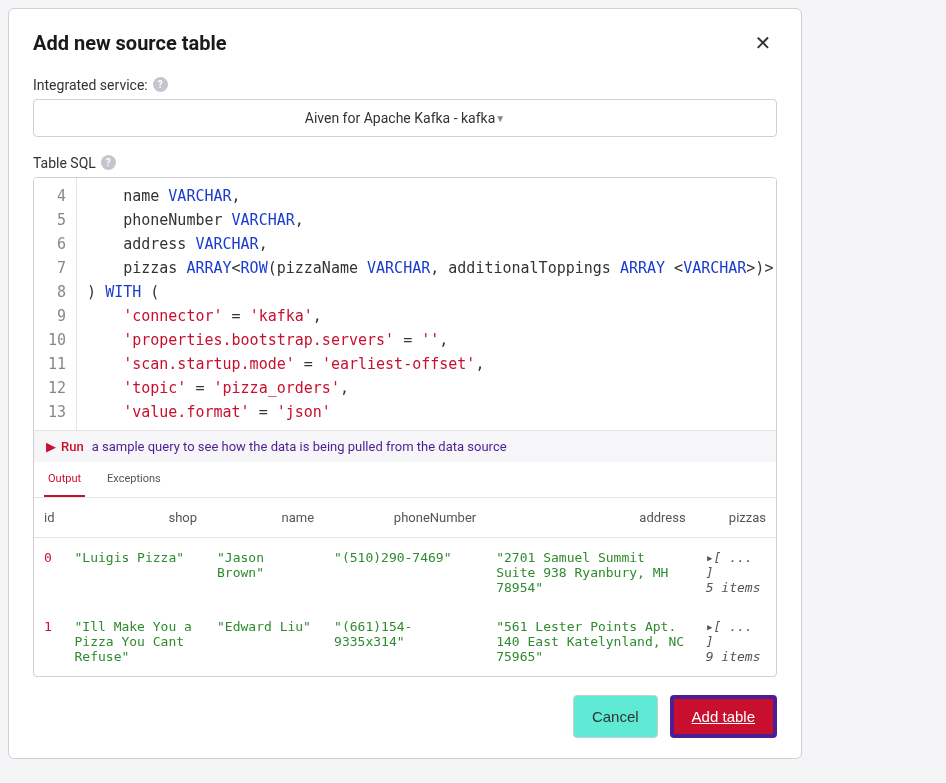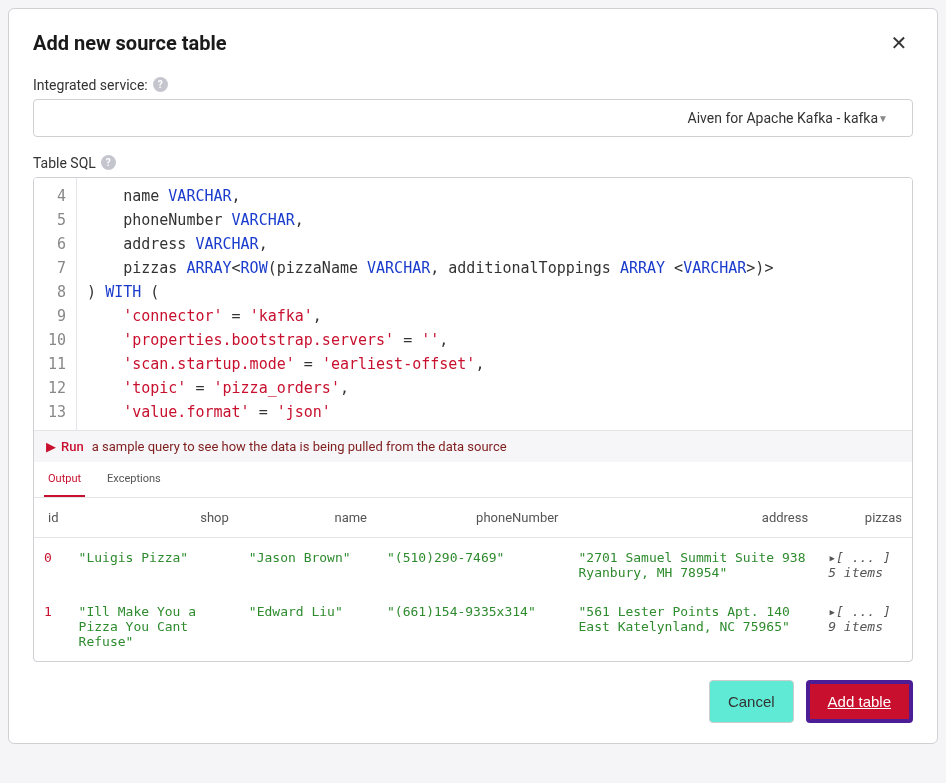--- a/index.html
+++ b/index.html
@@ -5,21 +5,21 @@
 * { box-sizing: border-box; margin: 0; padding: 0; }
 body {
   font-family: -apple-system, BlinkMacSystemFont, "Segoe UI", Roboto, sans-serif;
   background: #f5f5f7;
   padding: 8px;
 }
 .dialog {
   background: #fff;
   border: 1px solid #d0d0d5;
   border-radius: 6px;
-  width: 930px;
+  width: 794px;
   padding: 20px 24px;
   position: relative;
 }
 .dialog-header {
   display: flex;
   justify-content: space-between;
   align-items: center;
   margin-bottom: 20px;
 }
 .dialog-title {
@@ -56,24 +56,24 @@
   border-radius: 50%;
   background: #c5c5ce;
   color: #fff;
   font-size: 10px;
   font-weight: 700;
 }
 .select-box {
   width: 100%;
   border: 1px solid #d0d0d5;
   border-radius: 4px;
-  padding: 10px 24px;
+  padding: 10px 12px;
   font-size: 14px;
   display: flex;
-  justify-content: flex-end;
+  justify-content: center;
   align-items: center;
   cursor: pointer;
   background: #fff;
   color: #333;
 }
 .caret { color: #888; font-size: 10px; }
 .editor-box {
   border: 1px solid #d0d0d5;
   border-radius: 4px;
   overflow: hidden;
@@ -109,21 +109,21 @@
   gap: 8px;
 }
 .run-link {
   color: #c8102e;
   font-weight: 500;
   display: flex;
   align-items: center;
   gap: 5px;
   cursor: pointer;
 }
-.run-hint { color: #7f1d1d; }
+.run-hint { color: #4c1d95; }
 .tabs {
   display: flex;
   border-bottom: 1px solid #e5e5e8;
   padding: 0 10px;
   gap: 18px;
 }
 .tab {
   padding: 10px 4px;
   font-size: 11px;
   cursor: pointer;

